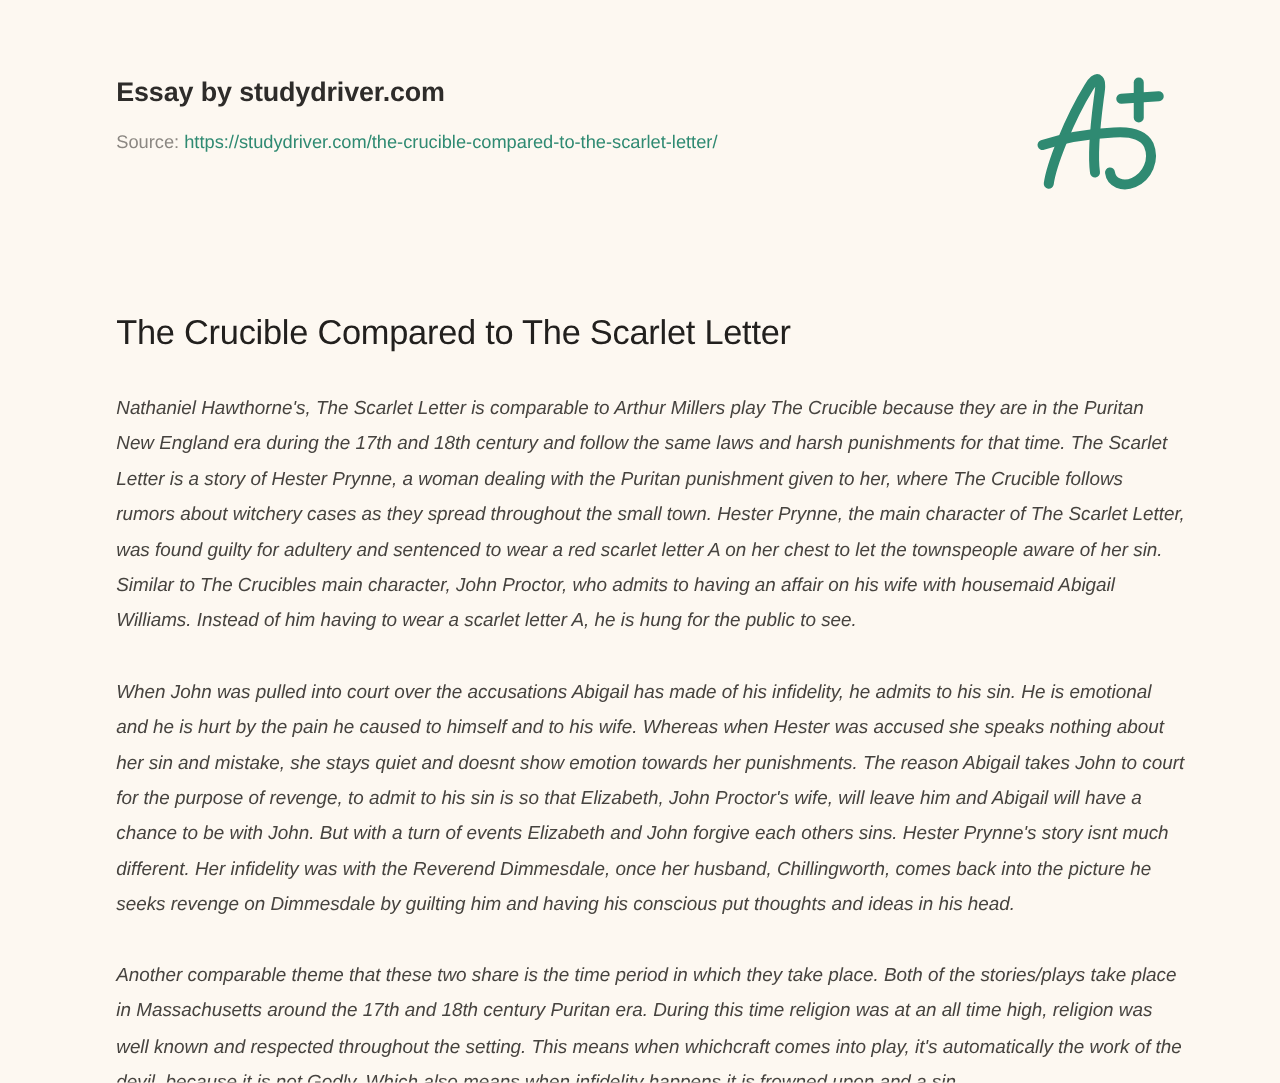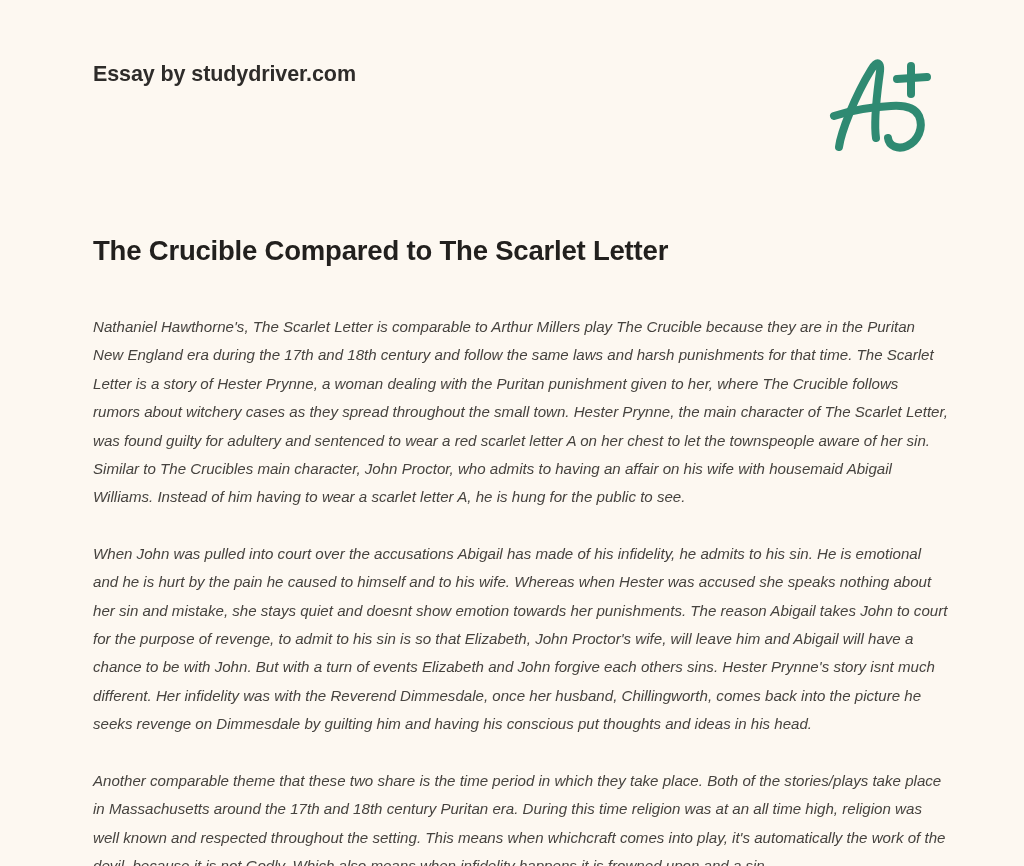--- a/index.html
+++ b/index.html
@@ -60,24 +60,24 @@
     right: 75px;
     width: 130px;
     height: 110px;
   }
   .logo svg { display: block; }
 
   
   .title {
     margin: 0;
     position: absolute;
-    top: 234px;
+    top: 249px;
     left: 93px;
     font-size: 27.5px;
-    font-weight: bold;
+    font-weight: normal;
     letter-spacing: -0.2px;
     color: #22201e;
     line-height: 1.25;
   }
 
   
   .body-copy {
     position: absolute;
     top: 313px;
     left: 93px;
@@ -95,20 +95,24 @@
   .body-copy p:last-child { margin-bottom: 0; }
 </style>
 </head>
 <body>
 
 <div class="page">
 
   <div class="header">
     <div class="essay-by">Essay by studydriver.com</div>
 
+    <div class="source-line">
+      <span class="source-label">Source:</span>
+      <a class="source-url" href="#">https://studydriver.com/the-crucible-compared-to-the-scarlet-letter/</a>
+    </div>
   </div>
 
   <div class="logo">
     <svg viewBox="0 0 130 110" width="130" height="110" aria-hidden="true">
       <g fill="none" stroke="#2f8a72" stroke-linecap="round" stroke-linejoin="round">
 
         <path d="M20 101 C22 86, 36 50, 52 24 C55 19, 58 16, 60 18 C62 20, 61 26, 60 33 C57 56, 55 78, 57 92" stroke-width="8"></path>
 
         <path d="M15 70 C30 65, 52 61, 72 60 C86 59, 96 62, 100 70 C105 82, 99 95, 88 100 C79 104, 70 100, 69 92" stroke-width="8"></path>
 

